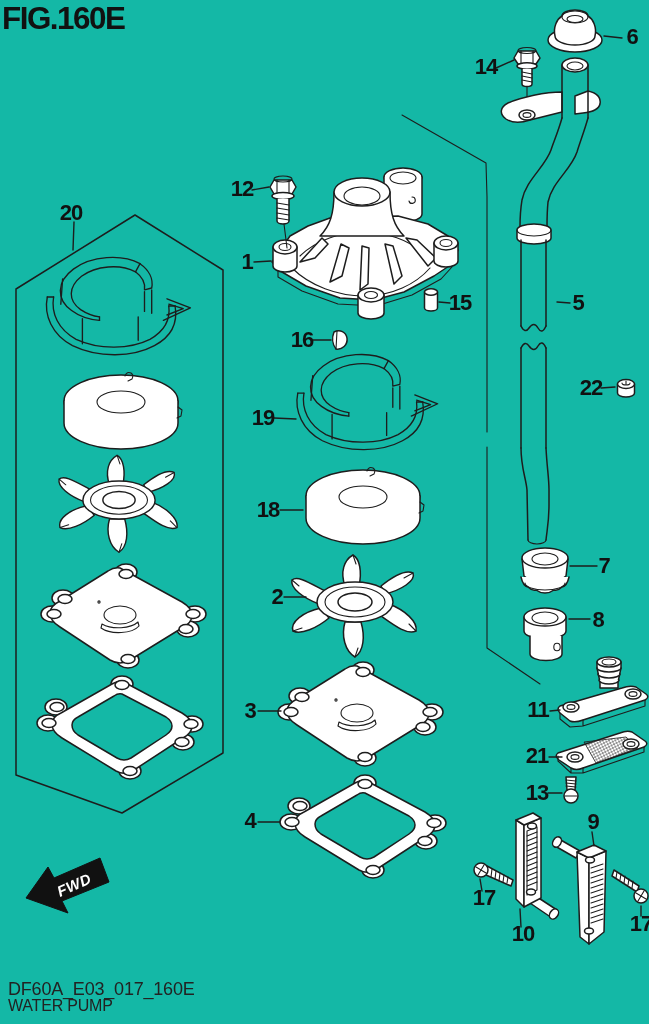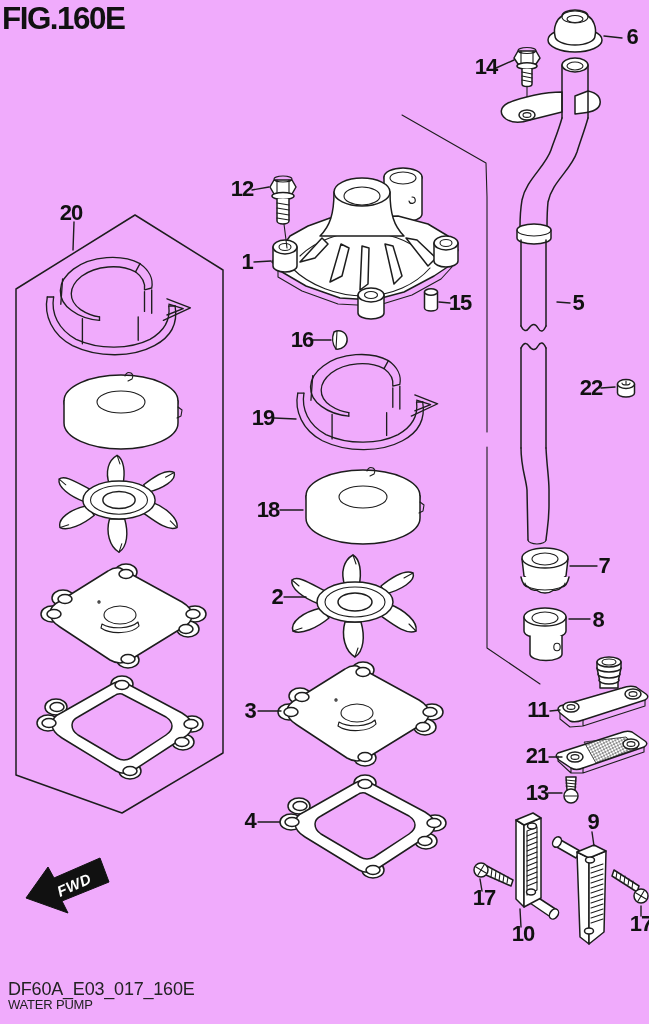--- a/index.html
+++ b/index.html
@@ -1,23 +1,23 @@
 <!DOCTYPE html>
 <html><head>
 <meta charset="utf-8">
 <style>
   html,body{margin:0;padding:0;background:#e8e8e8;}
-  .stage{position:relative;width:649px;height:1024px;background:#f0abfc;margin:0 auto;overflow:hidden;
+  .stage{position:relative;width:649px;height:1024px;background:#14b8a6;margin:0 auto;overflow:hidden;
          font-family:"Liberation Sans",sans-serif;}
   .stage svg{position:absolute;left:0;top:0;}
   .fig-title{position:absolute;left:2px;top:0px;font-size:32px;font-weight:700;letter-spacing:-1.5px;
              color:#111;transform:scaleX(.98);transform-origin:left top;}
   .footer{position:absolute;left:8px;color:#222;}
   .footer.l1{top:979px;font-size:18px;letter-spacing:-.2px;}
-  .footer.l2{top:997px;font-size:13px;letter-spacing:-.2px;}
+  .footer.l2{top:997px;font-size:16px;letter-spacing:-.2px;}
   .ln{fill:none;stroke:#1d1d1d;stroke-width:1.5;stroke-linecap:round;stroke-linejoin:round;}
   .fw{fill:#fff;stroke:#1d1d1d;stroke-width:1.5;stroke-linecap:round;stroke-linejoin:round;}
   .tn{fill:none;stroke:#1d1d1d;stroke-width:1.1;stroke-linecap:round;stroke-linejoin:round;}
   .ld{fill:none;stroke:#1d1d1d;stroke-width:1.4;stroke-linecap:round;}
   .callout{font-family:"Liberation Sans",sans-serif;font-size:22px;font-weight:700;fill:#111;
            letter-spacing:-1px;}
   .fwdtxt{font-family:"Liberation Sans",sans-serif;font-size:15px;font-weight:700;font-style:italic;
           fill:#fff;letter-spacing:.5px;}
 </style>
 </head>

